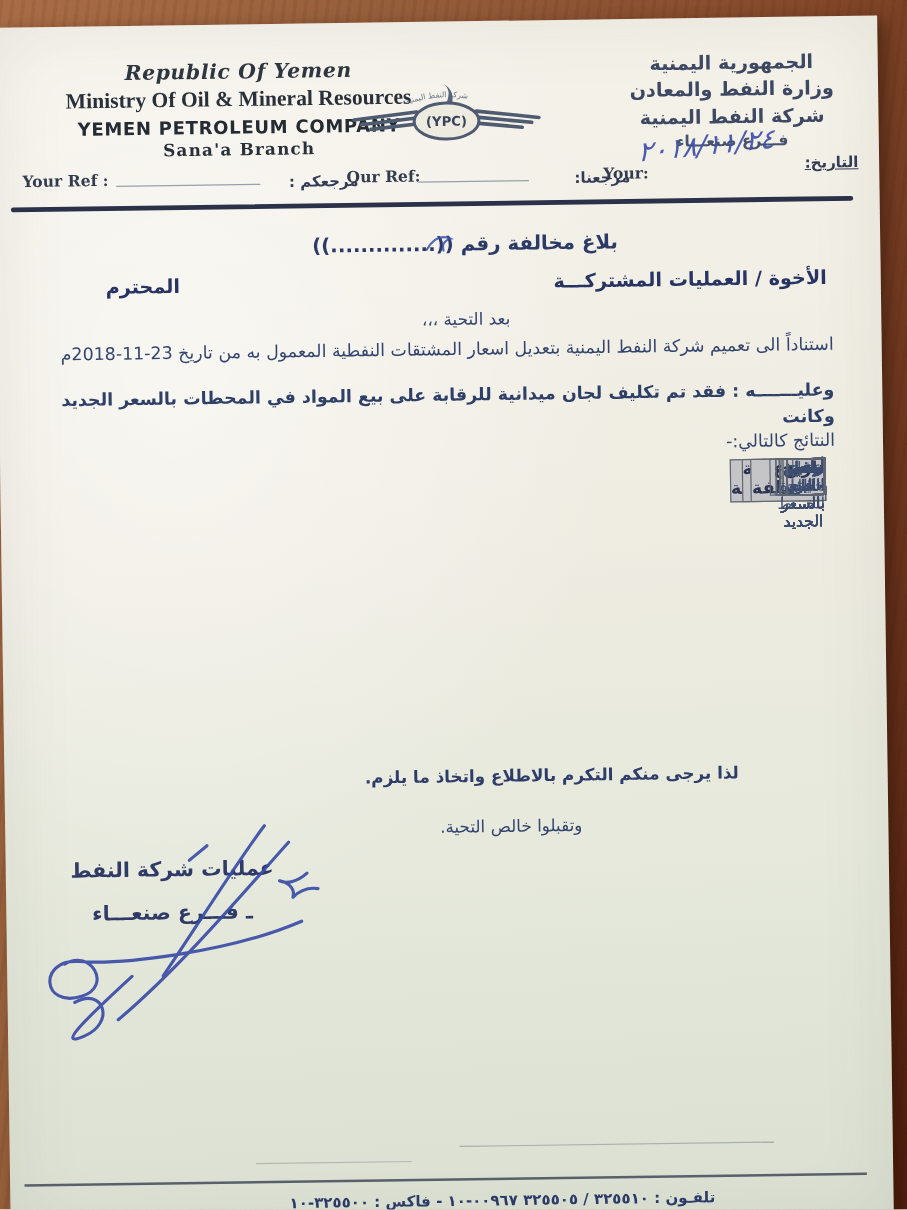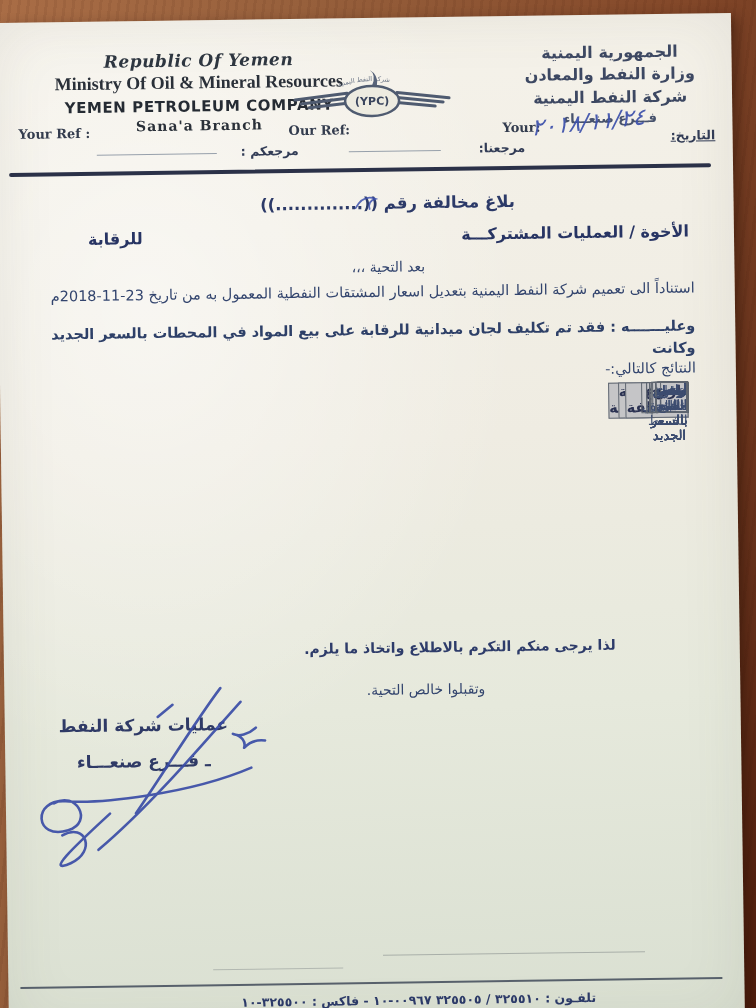--- a/index.html
+++ b/index.html
@@ -34,21 +34,21 @@
   .en-l4{left:28px;top:97px;width:350px;text-align:center;
     font:bold 14px "DejaVu Serif",serif;color:#2a3039;letter-spacing:1px;}
   .ar-l{left:488px;width:252px;text-align:center;direction:rtl;
     font-family:"DejaVu Sans",sans-serif;font-weight:bold;color:#3d4862;}
   .ar-l1{top:28px;font-size:16px;}
   .ar-l2{top:50px;font-size:16px;}
   .ar-l3{top:73px;font-size:16px;}
   .ar-l4{top:96px;font-size:13px;letter-spacing:3px;color:#47526c;}
   .logo{left:291px;top:46px;width:170px;height:64px;}
   
-  .ref{top:104px;font:bold 13px "DejaVu Serif",serif;color:#333c4e;white-space:nowrap;}
+  .ref{top:122px;font:bold 13px "DejaVu Serif",serif;color:#333c4e;white-space:nowrap;}
   .ref-ar{top:124px;font:bold 12.5px "DejaVu Sans",sans-serif;color:#323c56;direction:rtl;white-space:nowrap;margin-left:20px;}
   .refline{border-top:1.2px solid #97a0ab;height:0;}
   .hand-date{left:532px;top:94px;width:120px;text-align:center;
     font:italic 23px "DejaVu Sans",sans-serif;color:#3c50ab;
     transform:rotate(-5deg) skewX(-7deg);opacity:.92;direction:ltr;}
   .rule{left:12px;top:150px;width:702px;height:4px;background:#2b3148;border-radius:2px;}
   
   .subject{left:40px;top:176px;width:700px;text-align:center;direction:rtl;
     font:bold 16.5px "DejaVu Sans",sans-serif;color:#2c3a68;}
   .salut-to{right:45px;top:208px;direction:rtl;font:bold 16px "DejaVu Sans",sans-serif;color:#273463;}
@@ -129,21 +129,21 @@
   <div class="ref-ar" style="left:654px;top:114px;text-decoration:underline;">التاريخ:</div>
 
   <div class="rule"></div>
 
   <div class="subject">بلاغ مخالفة رقم ((..............))</div>
   <svg class="mark" viewBox="0 0 34 22">
     <path d="M6 16 Q14 2 26 7 Q18 9 20 17" fill="none" stroke="#3c50ab" stroke-width="1.8" stroke-linecap="round" opacity=".85"></path>
   </svg>
 
   <div class="salut-to">الأخوة / العمليات المشتركـــة</div>
-  <div class="salut-hon">للرقابة</div>
+  <div class="salut-hon">المحترم</div>
   <div class="greeting">بعد التحية ،،،</div>
 
   <div class="para p1">استناداً الى تعميم شركة النفط اليمنية بتعديل اسعار المشتقات النفطية المعمول به من تاريخ 23-11-2018م</div>
   <div class="para p2">وعليـــــــه : فقد تم تكليف لجان ميدانية للرقابة على بيع المواد في المحطات بالسعر الجديد وكانت</div>
   <div class="para p3">النتائج كالتالي:-</div>
 
   <div class="tblwrap">
     <table>
       <colgroup>
         <col style="width:34%">

